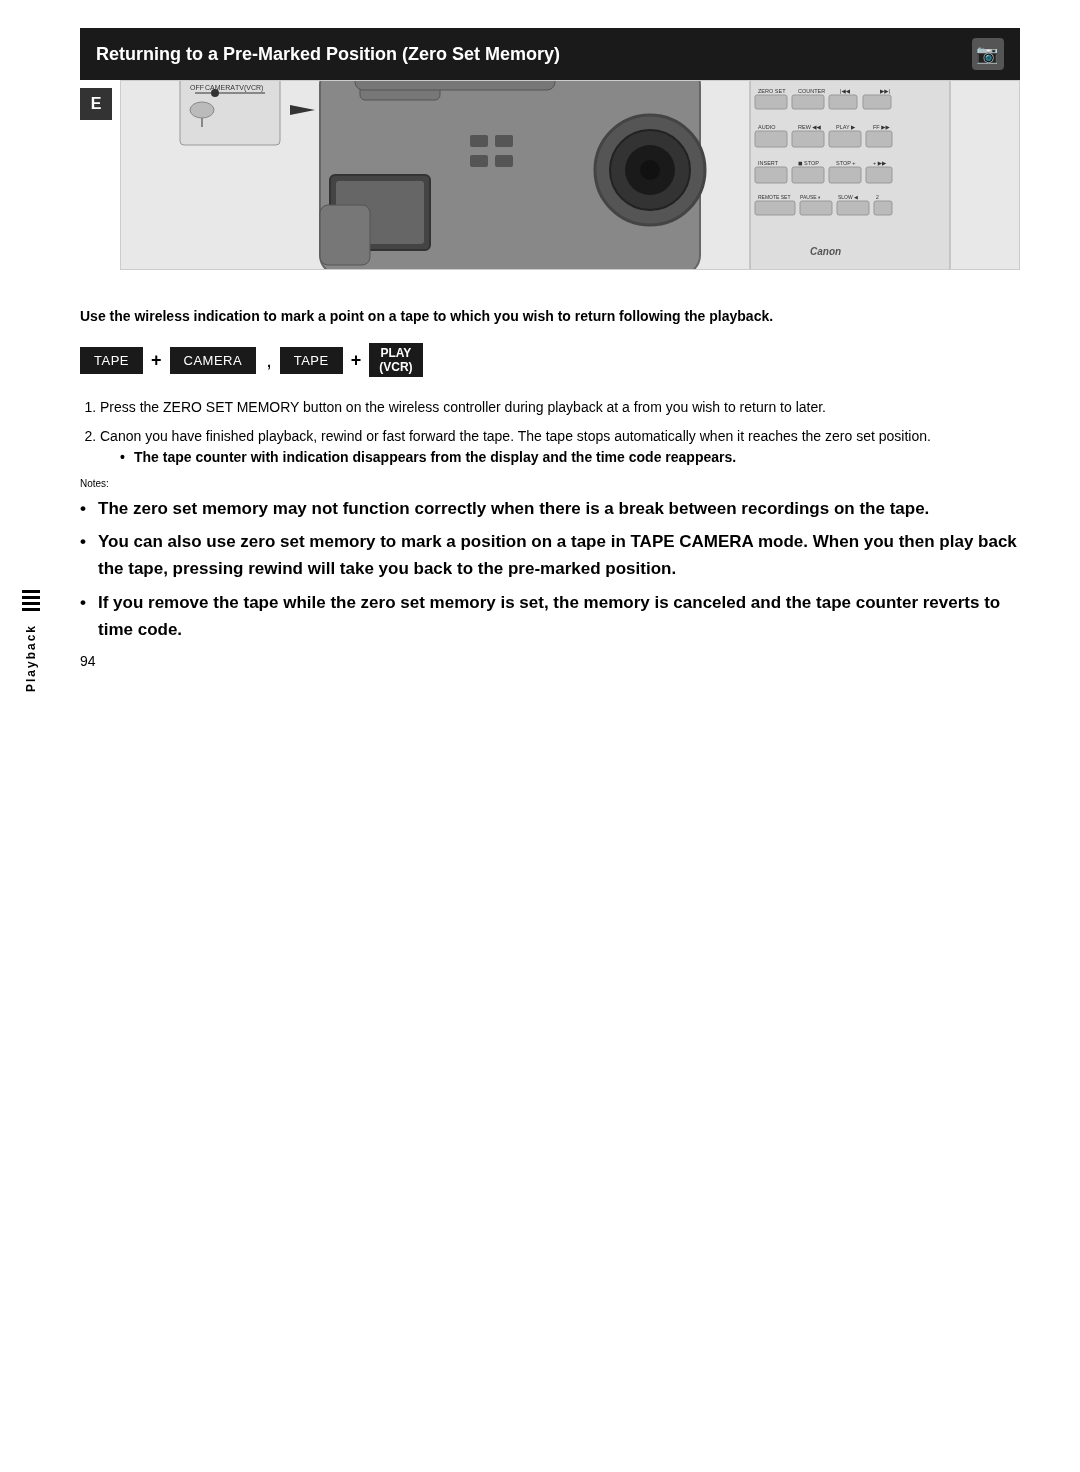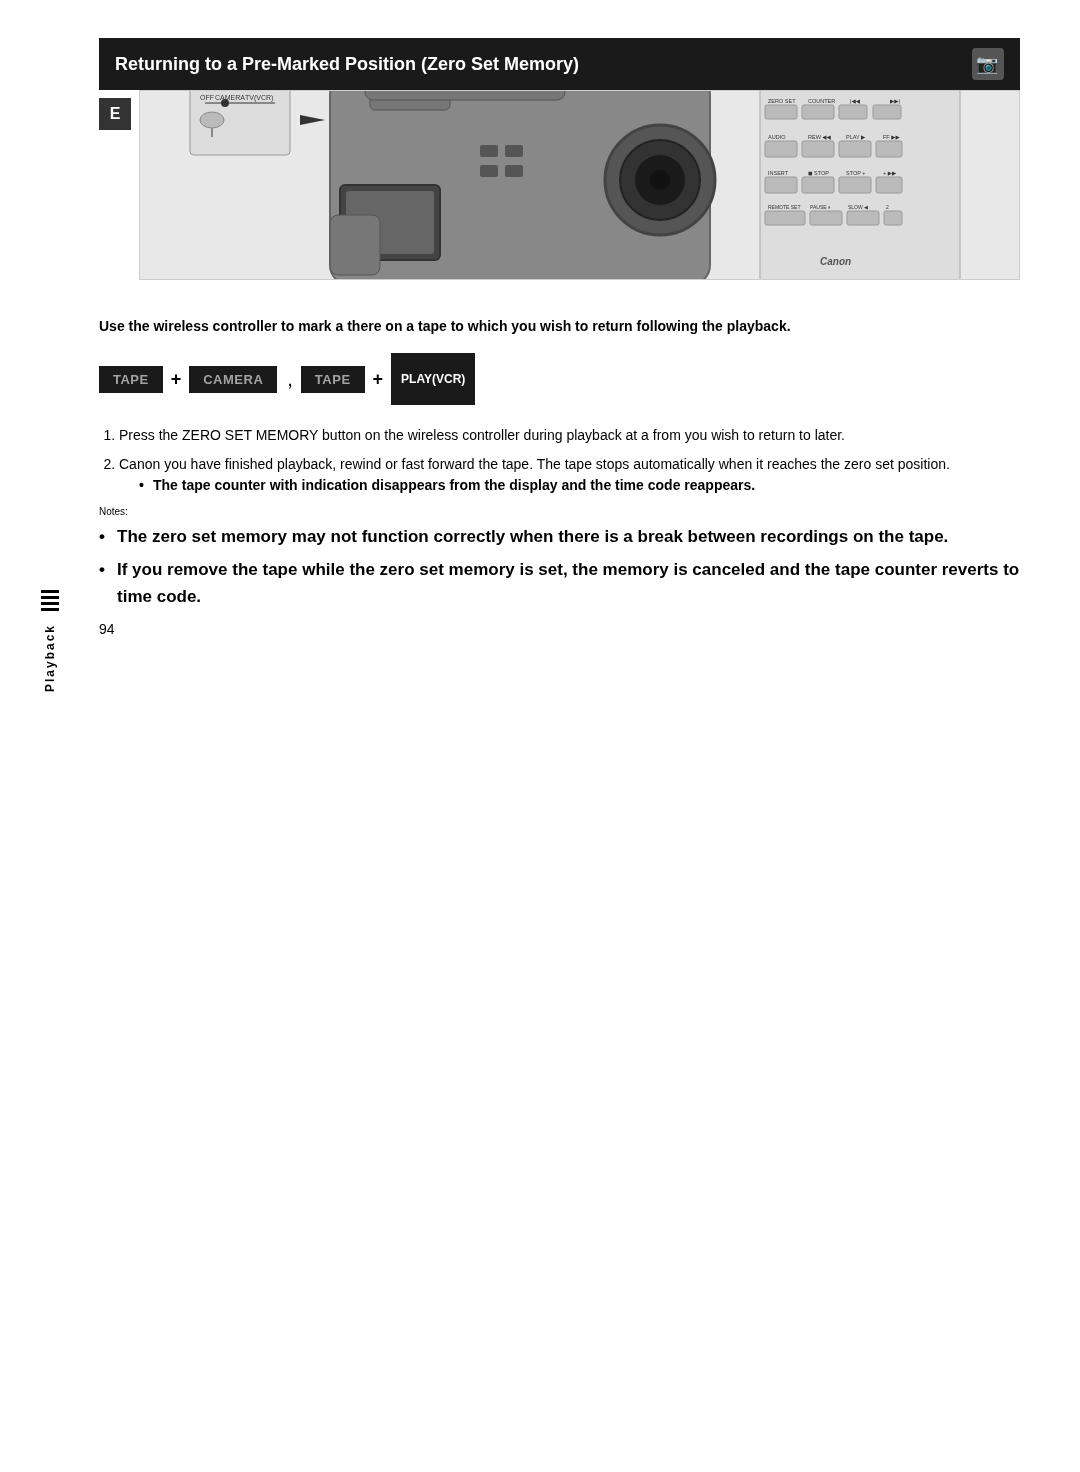--- a/index.html
+++ b/index.html
@@ -6,23 +6,22 @@
     body {
       width: 1080px;
       min-height: 1472px;
       background: #ffffff;
       font-family: Arial, Helvetica, sans-serif;
       font-size: 14px;
       color: #000;
       position: relative;
     }
     .page {
-      padding: 38px 60px 60px 80px;
-      position: relative;
-      margin-left: 19px;
+      padding: 28px 60px 60px 80px;
+      position: relative;
     }
     
     .title-bar {
       background: #1a1a1a;
       color: #fff;
       padding: 10px 16px;
       font-size: 18px;
       font-weight: bold;
       display: flex;
       align-items: center;
@@ -90,39 +89,39 @@
     }
     
     .button-row {
       display: flex;
       align-items: center;
       gap: 8px;
       margin-bottom: 20px;
     }
     .btn-box {
       background: #1a1a1a;
-      color: #a3a3a3;
-      font-weight: bold;
+      color: #ffffff;
+      font-weight: normal;
       font-size: 13px;
       padding: 6px 14px;
       border: none;
       display: inline-block;
       letter-spacing: 0.5px;
     }
     .btn-box-split {
       background: #1a1a1a;
       color: #fff;
       font-weight: bold;
       font-size: 12px;
       padding: 0 10px;
       display: inline-flex;
-      flex-direction: row;
-      align-items: center;
-      justify-content: center;
-      height: 52px;
+      flex-direction: column;
+      align-items: center;
+      justify-content: center;
+      height: 34px;
       line-height: 1.2;
       border: none;
     }
     .plus-sign {
       font-size: 18px;
       font-weight: bold;
       color: #000;
     }
     .comma-sign {
       font-size: 20px;
@@ -335,21 +334,21 @@
 
             <text x="650" y="200" font-size="10" font-style="italic" fill="#555" font-weight="bold">Canon</text>
           </svg>
         </div>
       </div>
     </div>
   </div>
 
   <div class="main-content">
 
-    <p class="intro-text">Use the wireless controller to mark a there on a tape to which you wish to return following the playback.</p>
+    <p class="intro-text">Use the wireless indication to mark a point on a tape to which you wish to return following the playback.</p>
 
     <div class="button-row">
       <span class="btn-box">TAPE</span>
       <span class="plus-sign">+</span>
       <span class="btn-box">CAMERA</span>
       <span class="comma-sign">,</span>
       <span class="btn-box">TAPE</span>
       <span class="plus-sign">+</span>
       <span class="btn-box-split">
         <span>PLAY</span>
@@ -366,20 +365,21 @@
         <ul class="bullet-list">
           <li>The tape counter with indication disappears from the display and the time code reappears.</li>
         </ul>
       </li>
     </ol>
 
     <div class="notes-section">
       <p class="notes-label">Notes:</p>
       <ul class="note-bullet-list">
         <li>The zero set memory may not function correctly when there is a break between recordings on the tape.</li>
+        <li>You can also use zero set memory to mark a position on a tape in TAPE CAMERA mode. When you then play back the tape, pressing rewind will take you back to the pre-marked position.</li>
         <li>If you remove the tape while the zero set memory is set, the memory is canceled and the tape counter reverts to time code.</li>
       </ul>
     </div>
 
   </div>
 
   <div class="left-lines-decoration">
     <div class="sidebar-lines">
       <div class="deco-line"></div>
       <div class="deco-line"></div>

